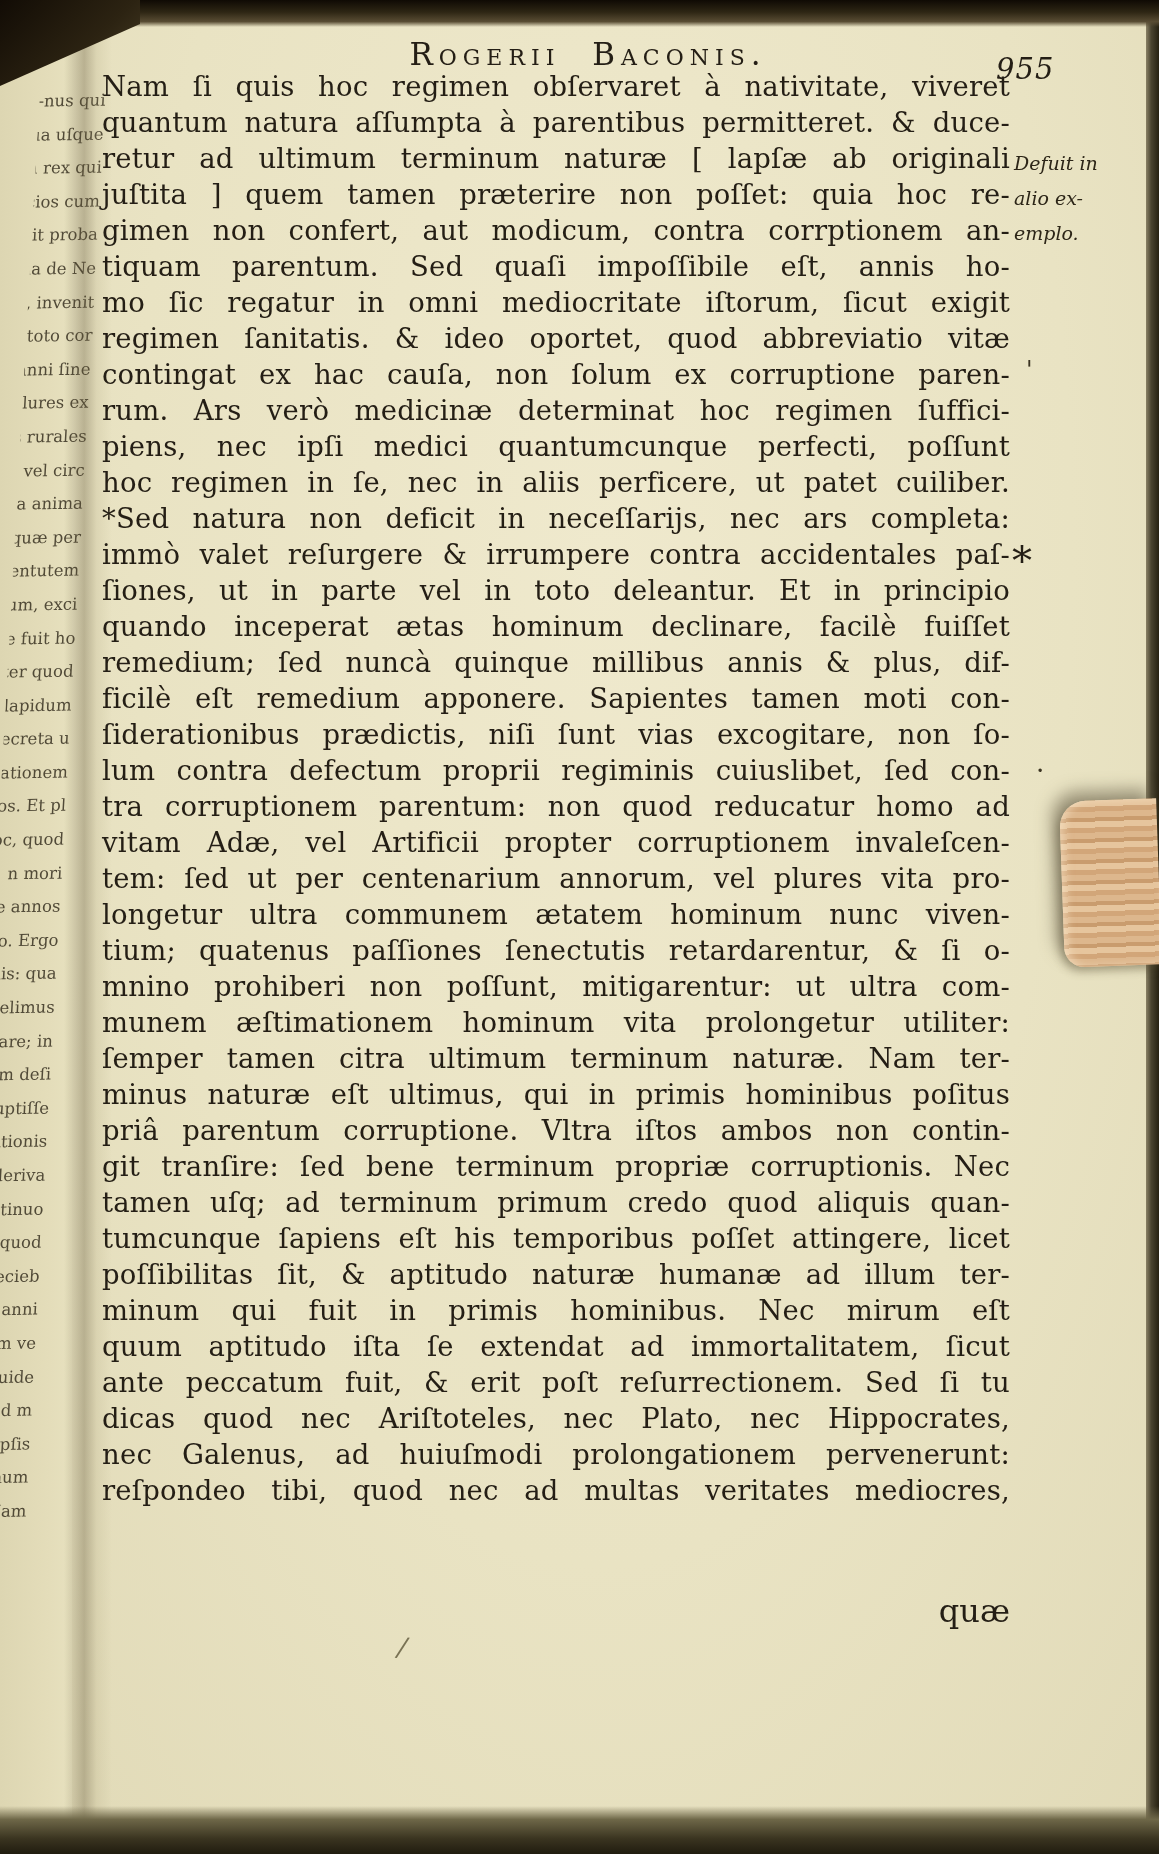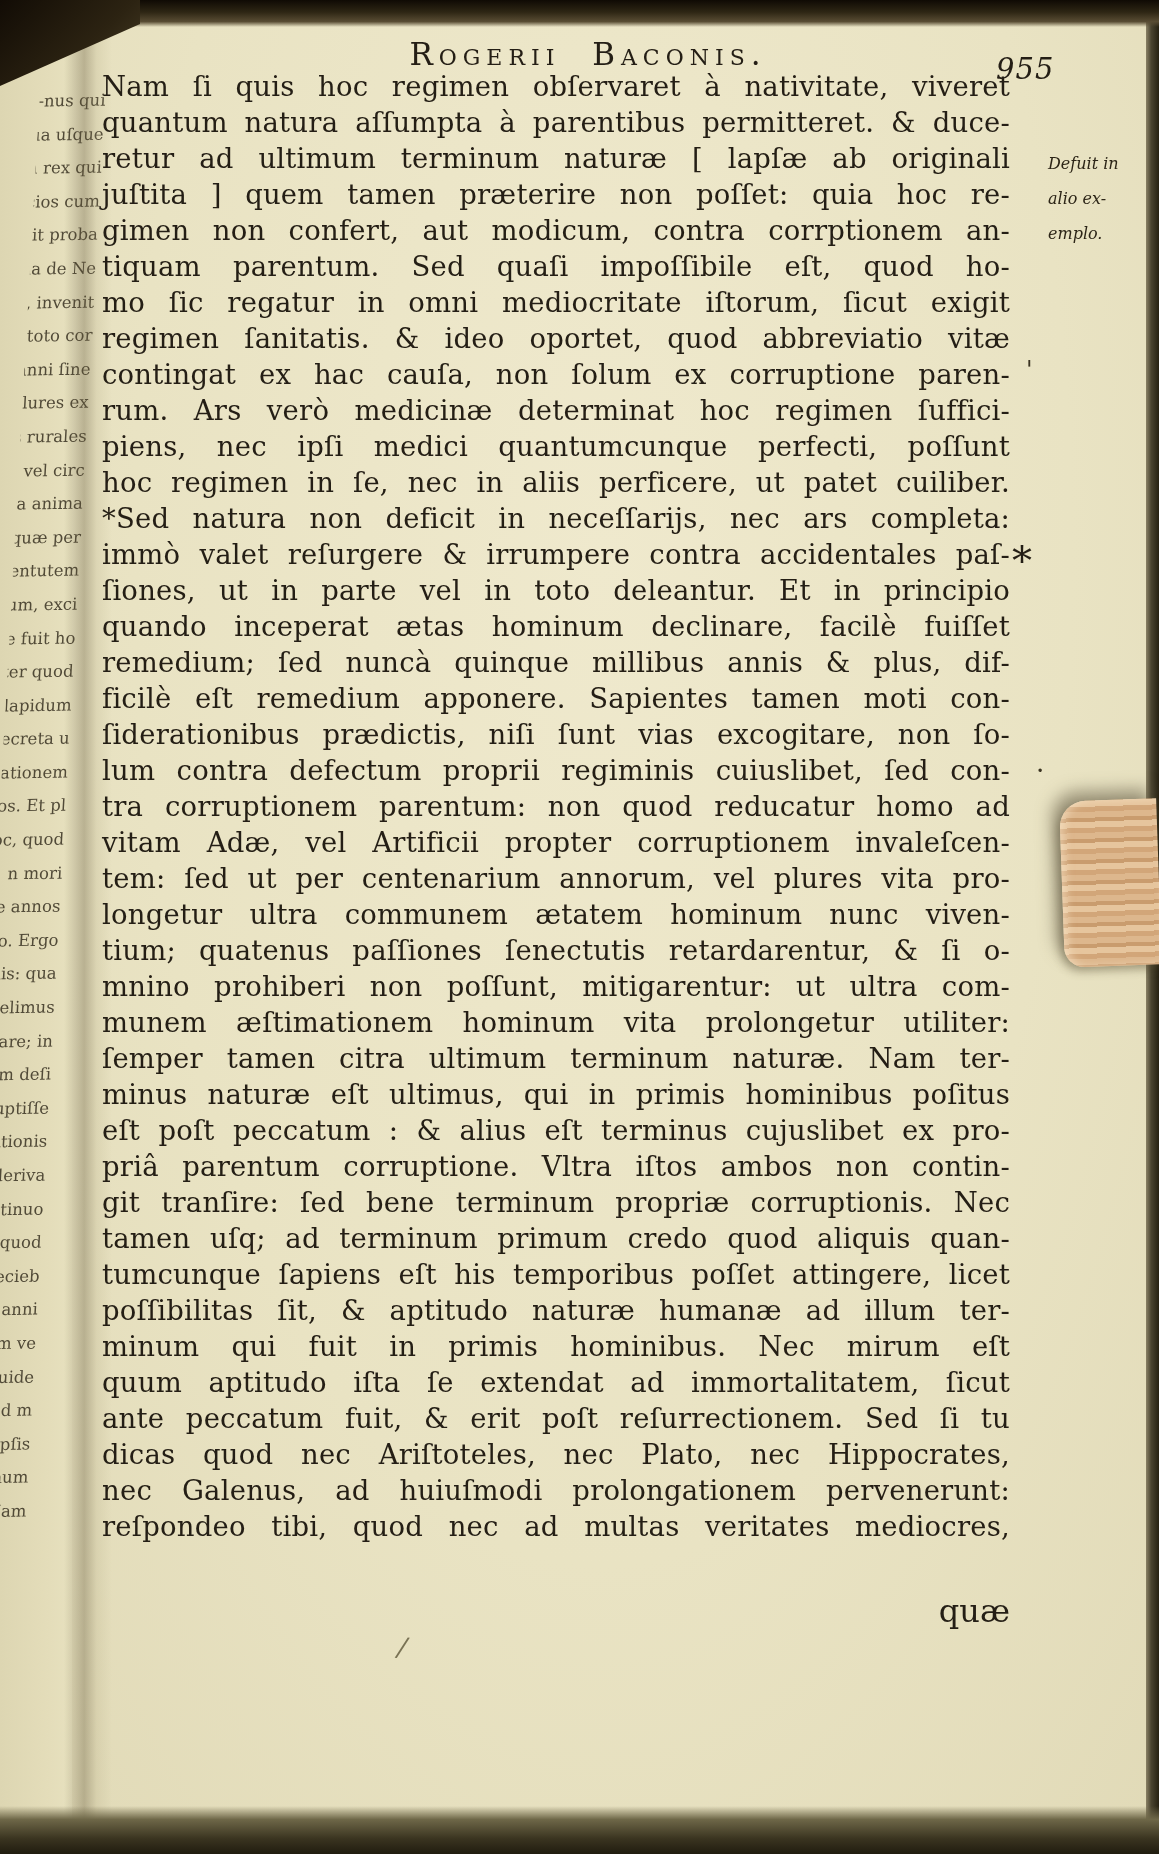--- a/index.html
+++ b/index.html
@@ -70,21 +70,21 @@
   }
   .catchword{
     position:absolute;left:102px;top:1592px;width:908px;
     text-align:right;font-size:32px;color:#241e15;
   }
   
   .margin-note{
     position:absolute;left:1014px;top:146px;width:140px;
     font-style:italic;color:#2c2517;
   }
-  .margin-note-line{height:35px;line-height:35px;font-size:16px;white-space:nowrap;margin-left:34px;}
+  .margin-note-line{height:35px;line-height:35px;font-size:19px;white-space:nowrap;}
   .margin-star{
     position:absolute;left:1012px;top:540px;font-size:40px;font-style:italic;
     color:#241e15;line-height:40px;
   }
   .margin-tick{
     position:absolute;left:1026px;top:356px;font-size:24px;color:#3a3321;
   }
   .margin-dot{
     position:absolute;left:1036px;top:748px;font-size:26px;color:#3a3321;
   }
@@ -167,21 +167,21 @@
   <div class="header-title">Rogerii Baconis.</div>
 
   <div class="page-number">955</div>
 
   <div class="text-block">
       <div class="body-line">Nam ſi quis hoc regimen obſervaret à nativitate, viveret</div>
       <div class="body-line">quantum natura aſſumpta à parentibus permitteret. &amp; duce-</div>
       <div class="body-line">retur ad ultimum terminum naturæ [ lapſæ ab originali</div>
       <div class="body-line">juſtita ] quem tamen præterire non poſſet: quia hoc re-</div>
       <div class="body-line">gimen non confert, aut modicum, contra corrptionem an-</div>
-      <div class="body-line">tiquam parentum. Sed quaſi impoſſibile eſt, quod ho-</div>
+      <div class="body-line">tiquam parentum. Sed quaſi impoſſibile eſt, annis ho-</div>
       <div class="body-line">mo ſic regatur in omni mediocritate iſtorum, ſicut exigit</div>
       <div class="body-line">regimen ſanitatis. &amp; ideo oportet, quod abbreviatio vitæ</div>
       <div class="body-line">contingat ex hac cauſa, non ſolum ex corruptione paren-</div>
       <div class="body-line">rum. Ars verò medicinæ determinat hoc regimen ſuffici-</div>
       <div class="body-line">piens, nec ipſi medici quantumcunque perfecti, poſſunt</div>
       <div class="body-line">hoc regimen in ſe, nec in aliis perficere, ut patet cuiliber.</div>
       <div class="body-line">*Sed natura non deficit in neceſſarijs, nec ars completa:</div>
       <div class="body-line">immò valet reſurgere &amp; irrumpere contra accidentales paſ-</div>
       <div class="body-line">ſiones, ut in parte vel in toto deleantur. Et in principio</div>
       <div class="body-line">quando inceperat ætas hominum declinare, facilè fuiſſet</div>
@@ -191,21 +191,20 @@
       <div class="body-line">lum contra defectum proprii regiminis cuiuslibet, ſed con-</div>
       <div class="body-line">tra corruptionem parentum: non quod reducatur homo ad</div>
       <div class="body-line">vitam Adæ, vel Artificii propter corruptionem invaleſcen-</div>
       <div class="body-line">tem: ſed ut per centenarium annorum, vel plures vita pro-</div>
       <div class="body-line">longetur ultra communem ætatem hominum nunc viven-</div>
       <div class="body-line">tium; quatenus paſſiones ſenectutis retardarentur, &amp; ſi o-</div>
       <div class="body-line">mnino prohiberi non poſſunt, mitigarentur: ut ultra com-</div>
       <div class="body-line">munem æſtimationem hominum vita prolongetur utiliter:</div>
       <div class="body-line">ſemper tamen citra ultimum terminum naturæ. Nam ter-</div>
       <div class="body-line">minus naturæ eſt ultimus, qui in primis hominibus poſitus</div>
-      <div class="body-line">eſt poſt peccatum : &amp; alius eſt terminus cujuslibet ex pro-</div>
       <div class="body-line">priâ parentum corruptione. Vltra iſtos ambos non contin-</div>
       <div class="body-line">git tranſire: ſed bene terminum propriæ corruptionis. Nec</div>
       <div class="body-line">tamen uſq; ad terminum primum credo quod aliquis quan-</div>
       <div class="body-line">tumcunque ſapiens eſt his temporibus poſſet attingere, licet</div>
       <div class="body-line">poſſibilitas ſit, &amp; aptitudo naturæ humanæ ad illum ter-</div>
       <div class="body-line">minum qui fuit in primis hominibus. Nec mirum eſt</div>
       <div class="body-line">quum aptitudo iſta ſe extendat ad immortalitatem, ſicut</div>
       <div class="body-line">ante peccatum fuit, &amp; erit poſt reſurrectionem. Sed ſi tu</div>
       <div class="body-line">dicas quod nec Ariſtoteles, nec Plato, nec Hippocrates,</div>
       <div class="body-line">nec Galenus, ad huiuſmodi prolongationem pervenerunt:</div>

